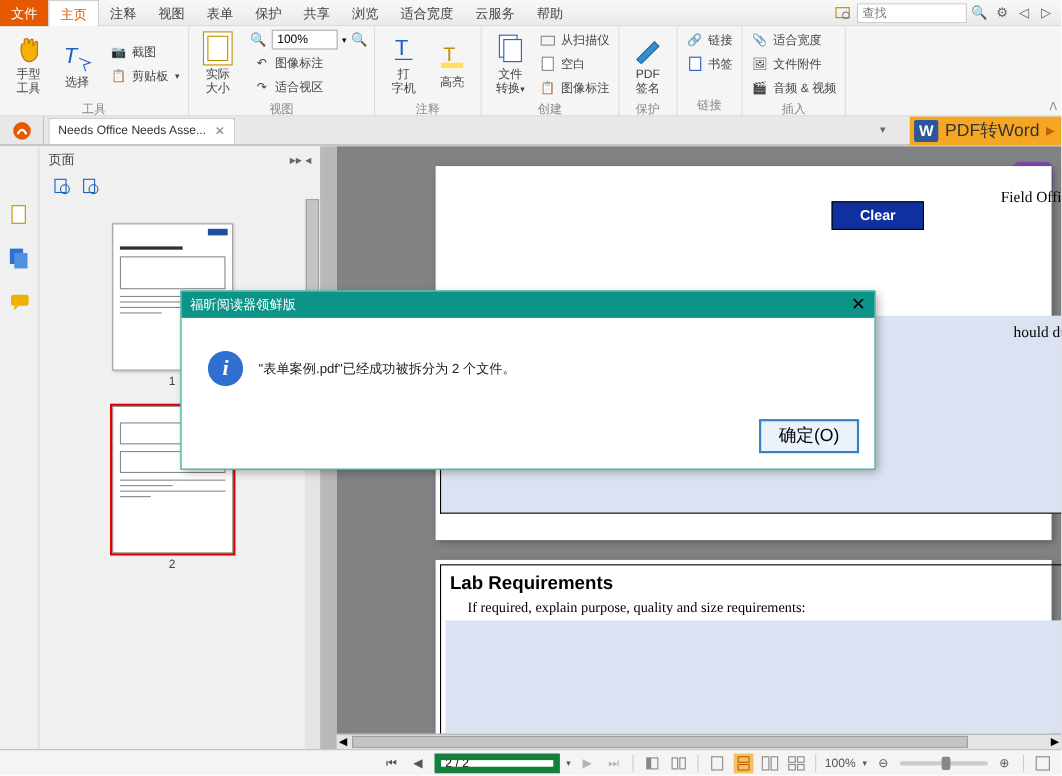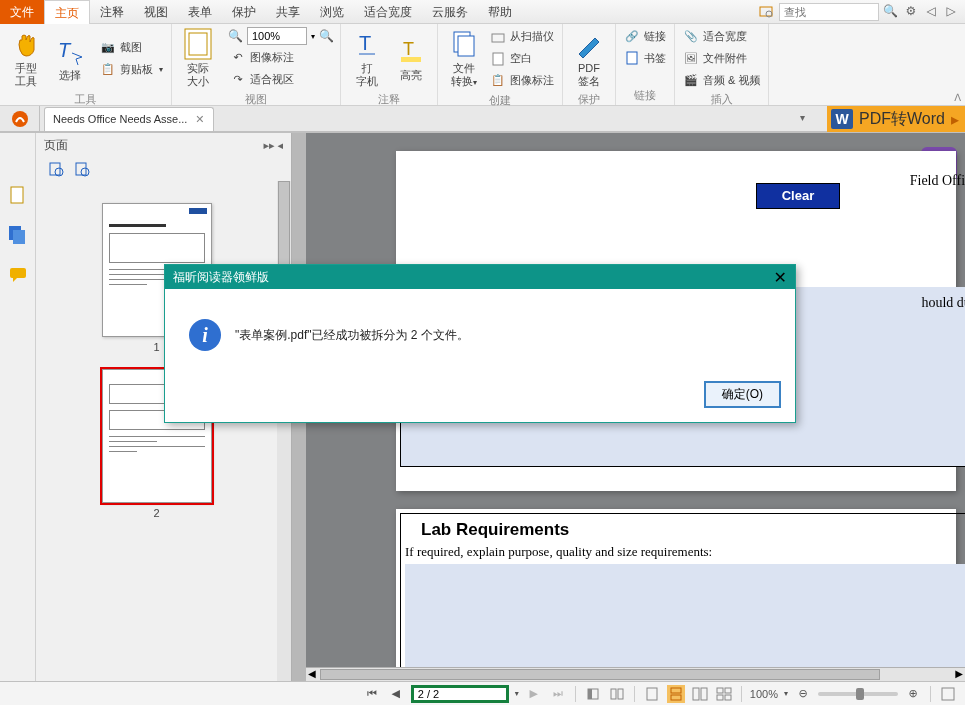--- a/index.html
+++ b/index.html
@@ -69,26 +69,26 @@
 .lightbulb { position: absolute; top: 14px; right: 8px; width: 36px; height: 36px; background: #7b4aad; border-radius: 6px; display: flex; align-items: center; justify-content: center; color: #ffd24d; font-size: 20px; cursor: pointer; }
 
 
 .dialog { position: absolute; left: 164px; top: 264px; width: 632px; background: #fff; border: 1px solid #1a9e8f; box-shadow: 3px 3px 8px rgba(0,0,0,0.3); z-index: 100; }
 .dialog .titlebar { height: 24px; background: #0d9488; display: flex; align-items: center; padding: 0 8px; color: #fff; font-size: 12px; }
 .dialog .titlebar .x { margin-left: auto; color: #000; font-size: 16px; cursor: pointer; font-weight: normal; }
 .dialog .body { padding: 30px 24px 20px; display: flex; gap: 14px; align-items: center; }
 .dialog .infoico { width: 32px; height: 32px; border-radius: 50%; background: #2f6fd0; color: #fff; font-weight: bold; font-size: 20px; display: flex; align-items: center; justify-content: center; font-style: italic; font-family: Georgia, serif; }
 .dialog .msg { font-size: 12px; color: #222; }
 .dialog .footer { padding: 10px 14px 14px; display: flex; justify-content: flex-end; }
-.dialog .okbtn { padding: 3px 16px; border: 2px solid #3b82c4; background: #eaf2fb; font-size: 12px; cursor: pointer; }
+.dialog .okbtn { padding: 3px 16px; border: 2px solid #3b82c4; background: #eaf2fb; font-size: 16px; cursor: pointer; }
 
 
 .statusbar { position: absolute; bottom: 0; left: 0; right: 0; height: 24px; background: #f4f4f4; border-top: 1px solid #c0c0c0; display: flex; align-items: center; padding: 0 8px; gap: 6px; font-size: 11px; color: #555; }
 .statusbar .spacer { flex: 1; }
-.statusbar .pageinput { width: 98px; height: 18px; border: 3px solid #15803d; padding: 0 4px; font-size: 11px; }
+.statusbar .pageinput { width: 114px; height: 18px; border: 6px solid #15803d; padding: 0 4px; font-size: 11px; }
 .statusbar .sbtn { width: 18px; height: 18px; display: flex; align-items: center; justify-content: center; cursor: pointer; color: #555; }
 .statusbar .sep { width: 1px; height: 16px; background: #ccc; margin: 0 2px; }
 .statusbar .slider { width: 80px; height: 4px; background: #ccc; position: relative; border-radius: 2px; }
 .statusbar .slider .knob { position: absolute; left: 38px; top: -4px; width: 8px; height: 12px; background: #888; border-radius: 2px; }
 
 svg { display: block; }
 </style>
 </head>
 <body>
 
@@ -397,22 +397,22 @@
     <div class="docscroll">
       <div class="lightbulb">💡</div>
       <div class="page p1">
         <div class="clearbtn">Clear</div>
         <div class="doctext" style="top:22px;right:-60px;font-size:14px">Field Office Needs</div>
         <div style="position:absolute;top:136px;left:4px;right:-60px;border:1.5px solid #000;border-top:none;height:180px;background:#dbe3f2"></div>
         <div class="doctext" style="top:144px;right:-56px;font-size:14px">hould duplicate:</div>
       </div>
       <div class="page p2">
         <div style="position:absolute;top:4px;left:4px;right:-60px;border:1.5px solid #000;height:170px">
-          <div class="doctext" style="top:6px;left:20px;font-size:17px;font-weight:bold;font-family:Arial">Lab Requirements</div>
-          <div class="doctext" style="top:30px;left:4px;font-size:13px">If required, explain purpose, quality and size requirements:</div>
+          <div class="doctext" style="top:6px;left:8px;font-size:17px;font-weight:bold;font-family:Arial">Lab Requirements</div>
+          <div class="doctext" style="top:30px;left:24px;font-size:13px">If required, explain purpose, quality and size requirements:</div>
           <div style="position:absolute;top:50px;left:4px;right:4px;bottom:4px;background:#dbe3f2"></div>
         </div>
       </div>
     </div>
     <div class="hscroll">
       <span style="position:absolute;left:2px;top:0;font-size:10px">◀</span>
       <div class="htrack">
           <div class="hthumb"></div>
         </div>
       <span style="position:absolute;right:2px;top:0;font-size:10px">▶</span>

